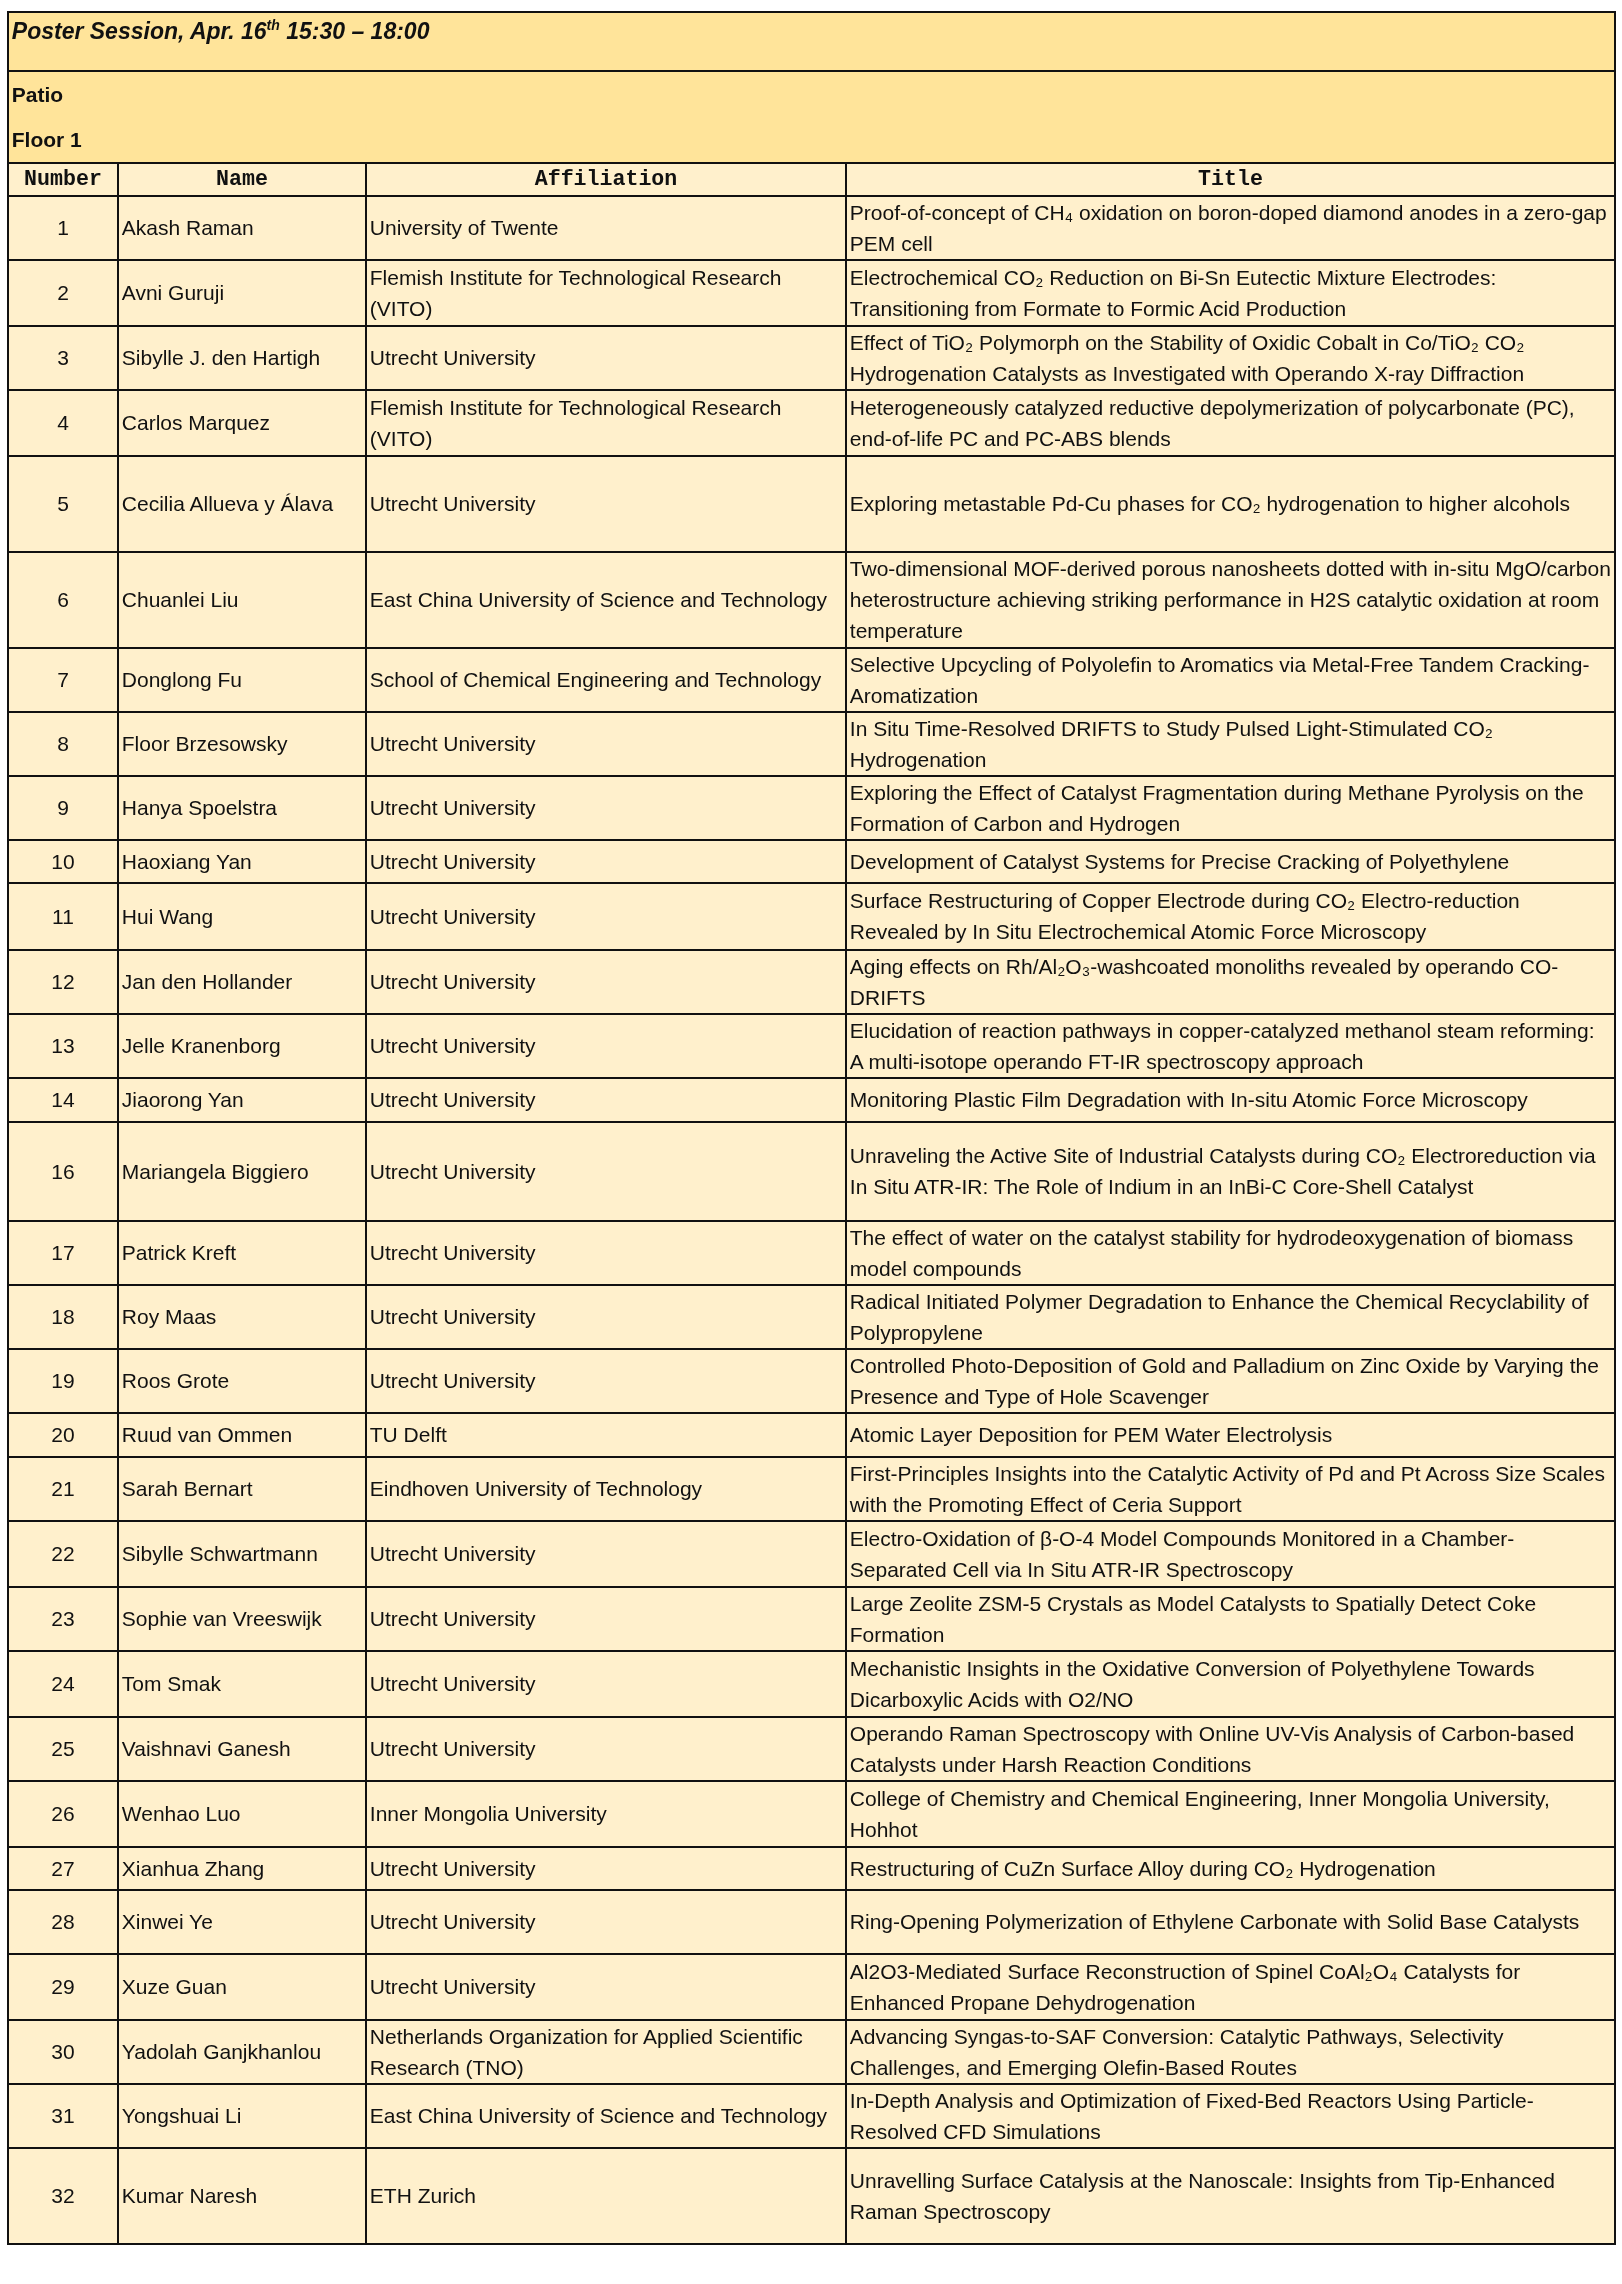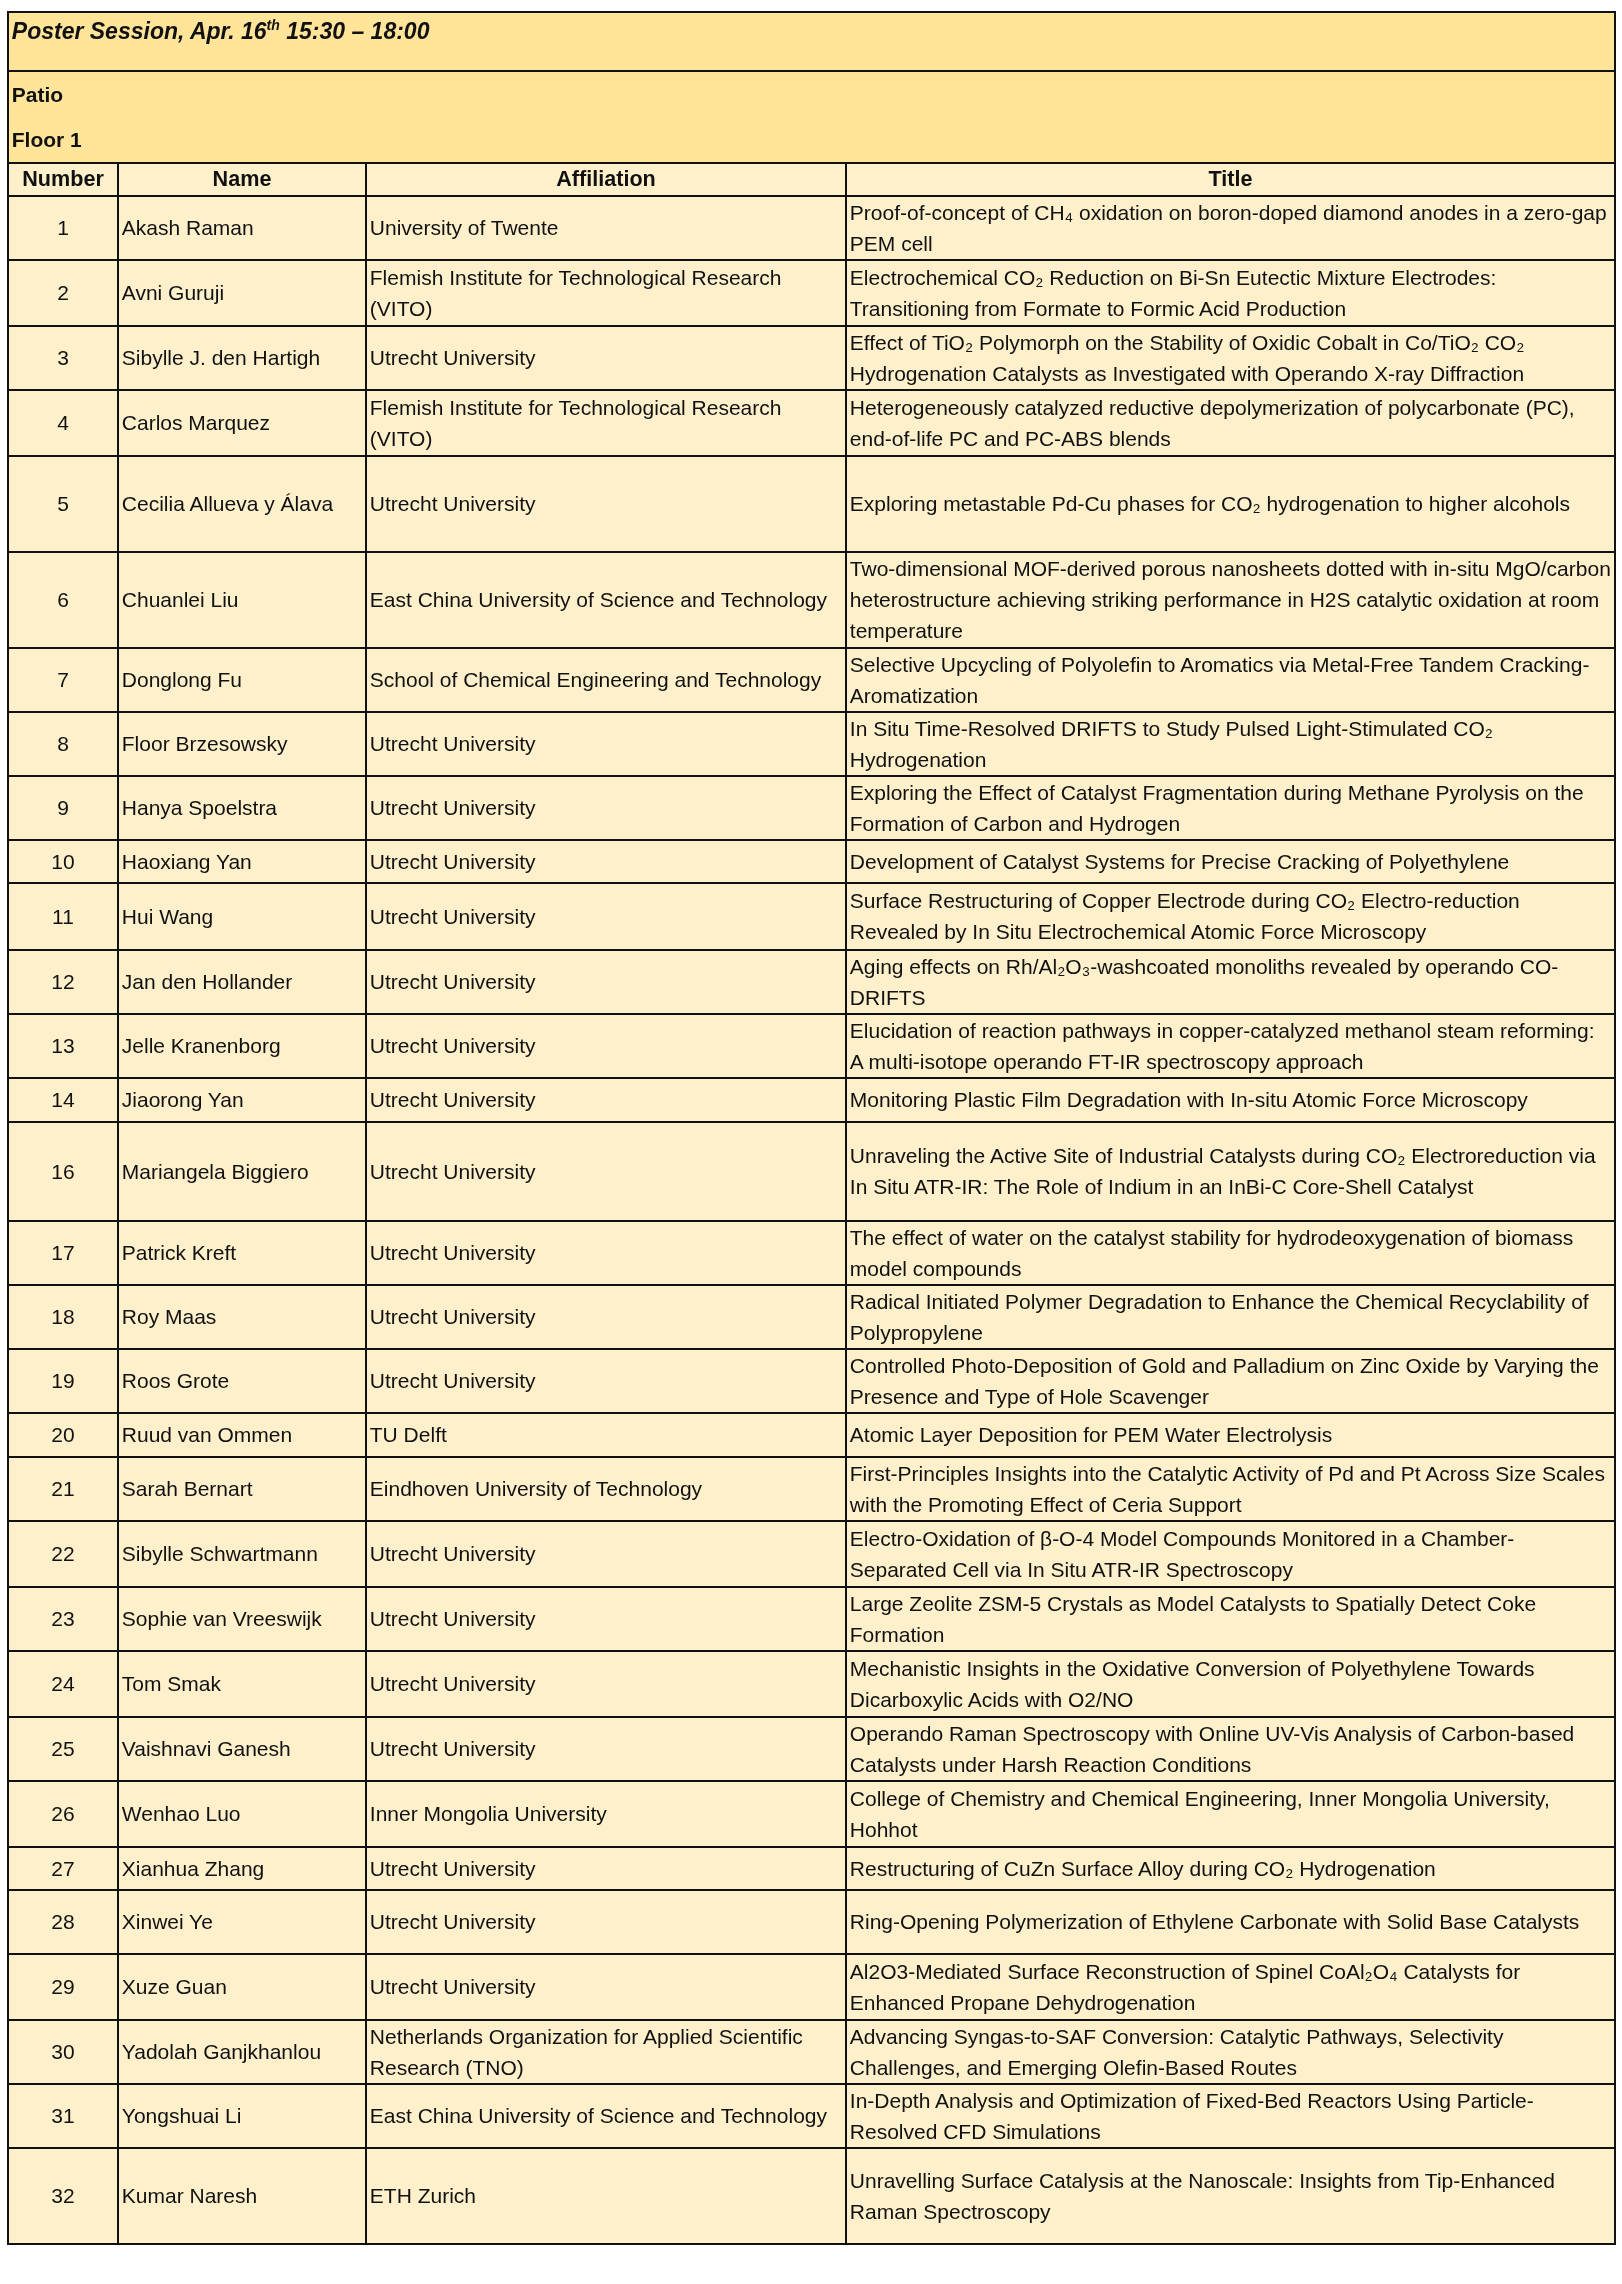--- a/index.html
+++ b/index.html
@@ -6,21 +6,21 @@
   body { width: 1622px; height: 2284px; position: relative; overflow: hidden;
          font-family: "Liberation Sans", "DejaVu Sans", sans-serif; color: #111; }
   #sheet { position: absolute; left: 7px; top: 10.5px; width: 1606px; }
   table { border-collapse: collapse; width: 1606px; table-layout: fixed; }
   td, th { border: 2.1px solid #111; padding: 0 2.8px; vertical-align: middle; }
   .title-cell { background: #FFE49A; height: 49px; text-align: left; vertical-align: top;
                 font-weight: bold; font-style: italic; font-size: 23px; padding: 4.2px 2.8px; }
   .title-cell sup { font-size: 14px; text-align: right; }
   .band-cell { background: #FFE49A; height: 89px; text-align: left; font-weight: bold; font-size: 21px; }
   .band-cell div { line-height: 45px; }
-  .hdr th { background: #FFF0CC; height: 31px; font-size: 21.6px; font-weight: bold; text-align: center; }
+  .hdr th { background: #FFF0CC; height: 31px; font-size: 21.6px; font-weight: bold; text-align: center; font-family: Liberation Mono, monospace; }
   tbody.rows td { background: #FFF0CC; font-size: 21px; line-height: 31px; }
   td.num { text-align: center; }
   td.name, td.aff, td.ttl { text-align: left; }
 </style>
 </head>
 <body>
 
 <div id="sheet">
   <table>
     <colgroup>

